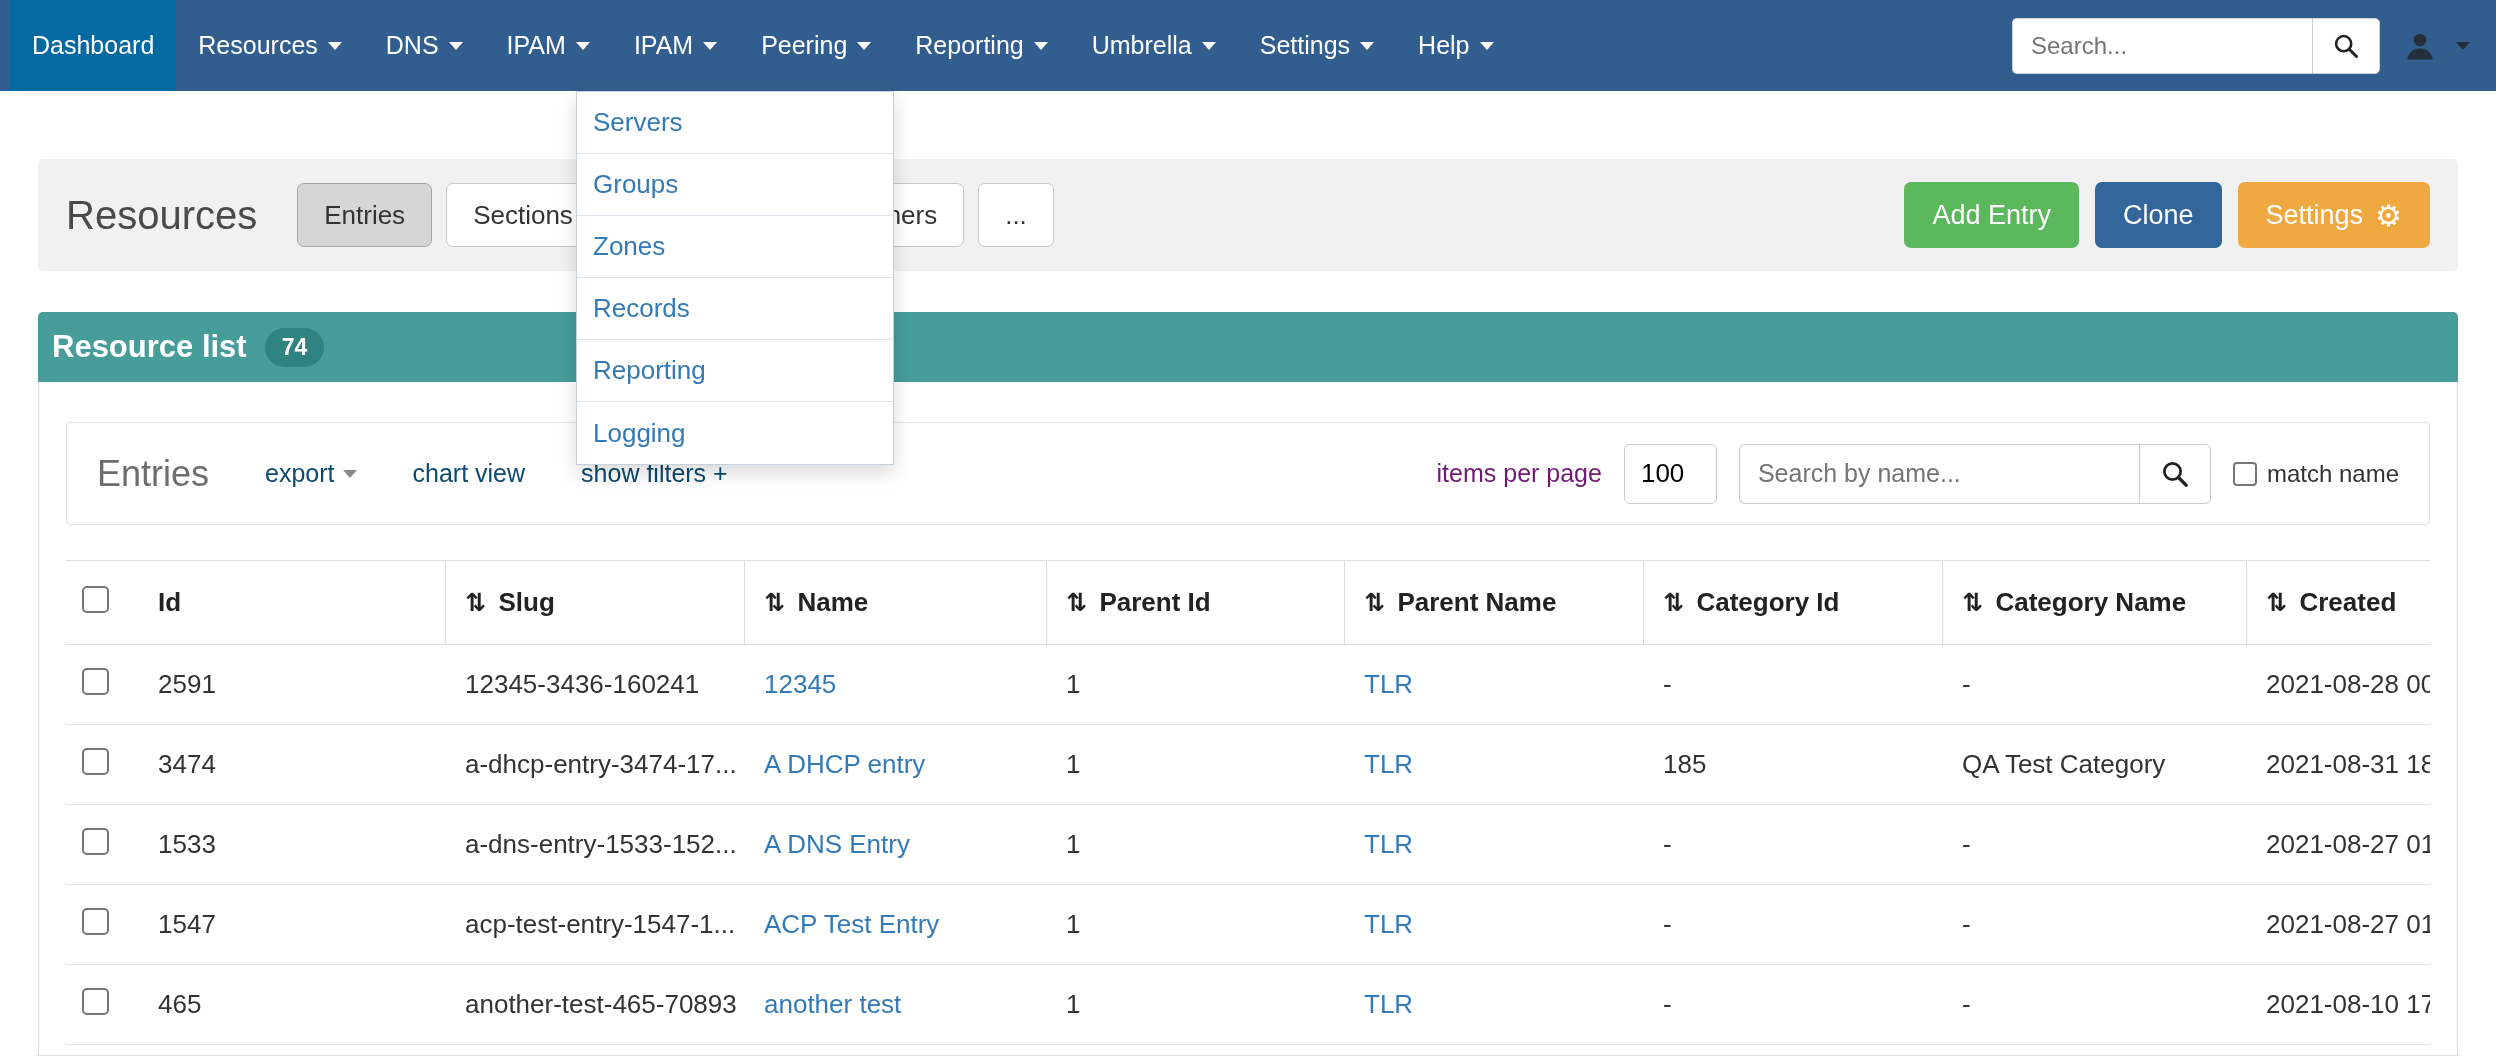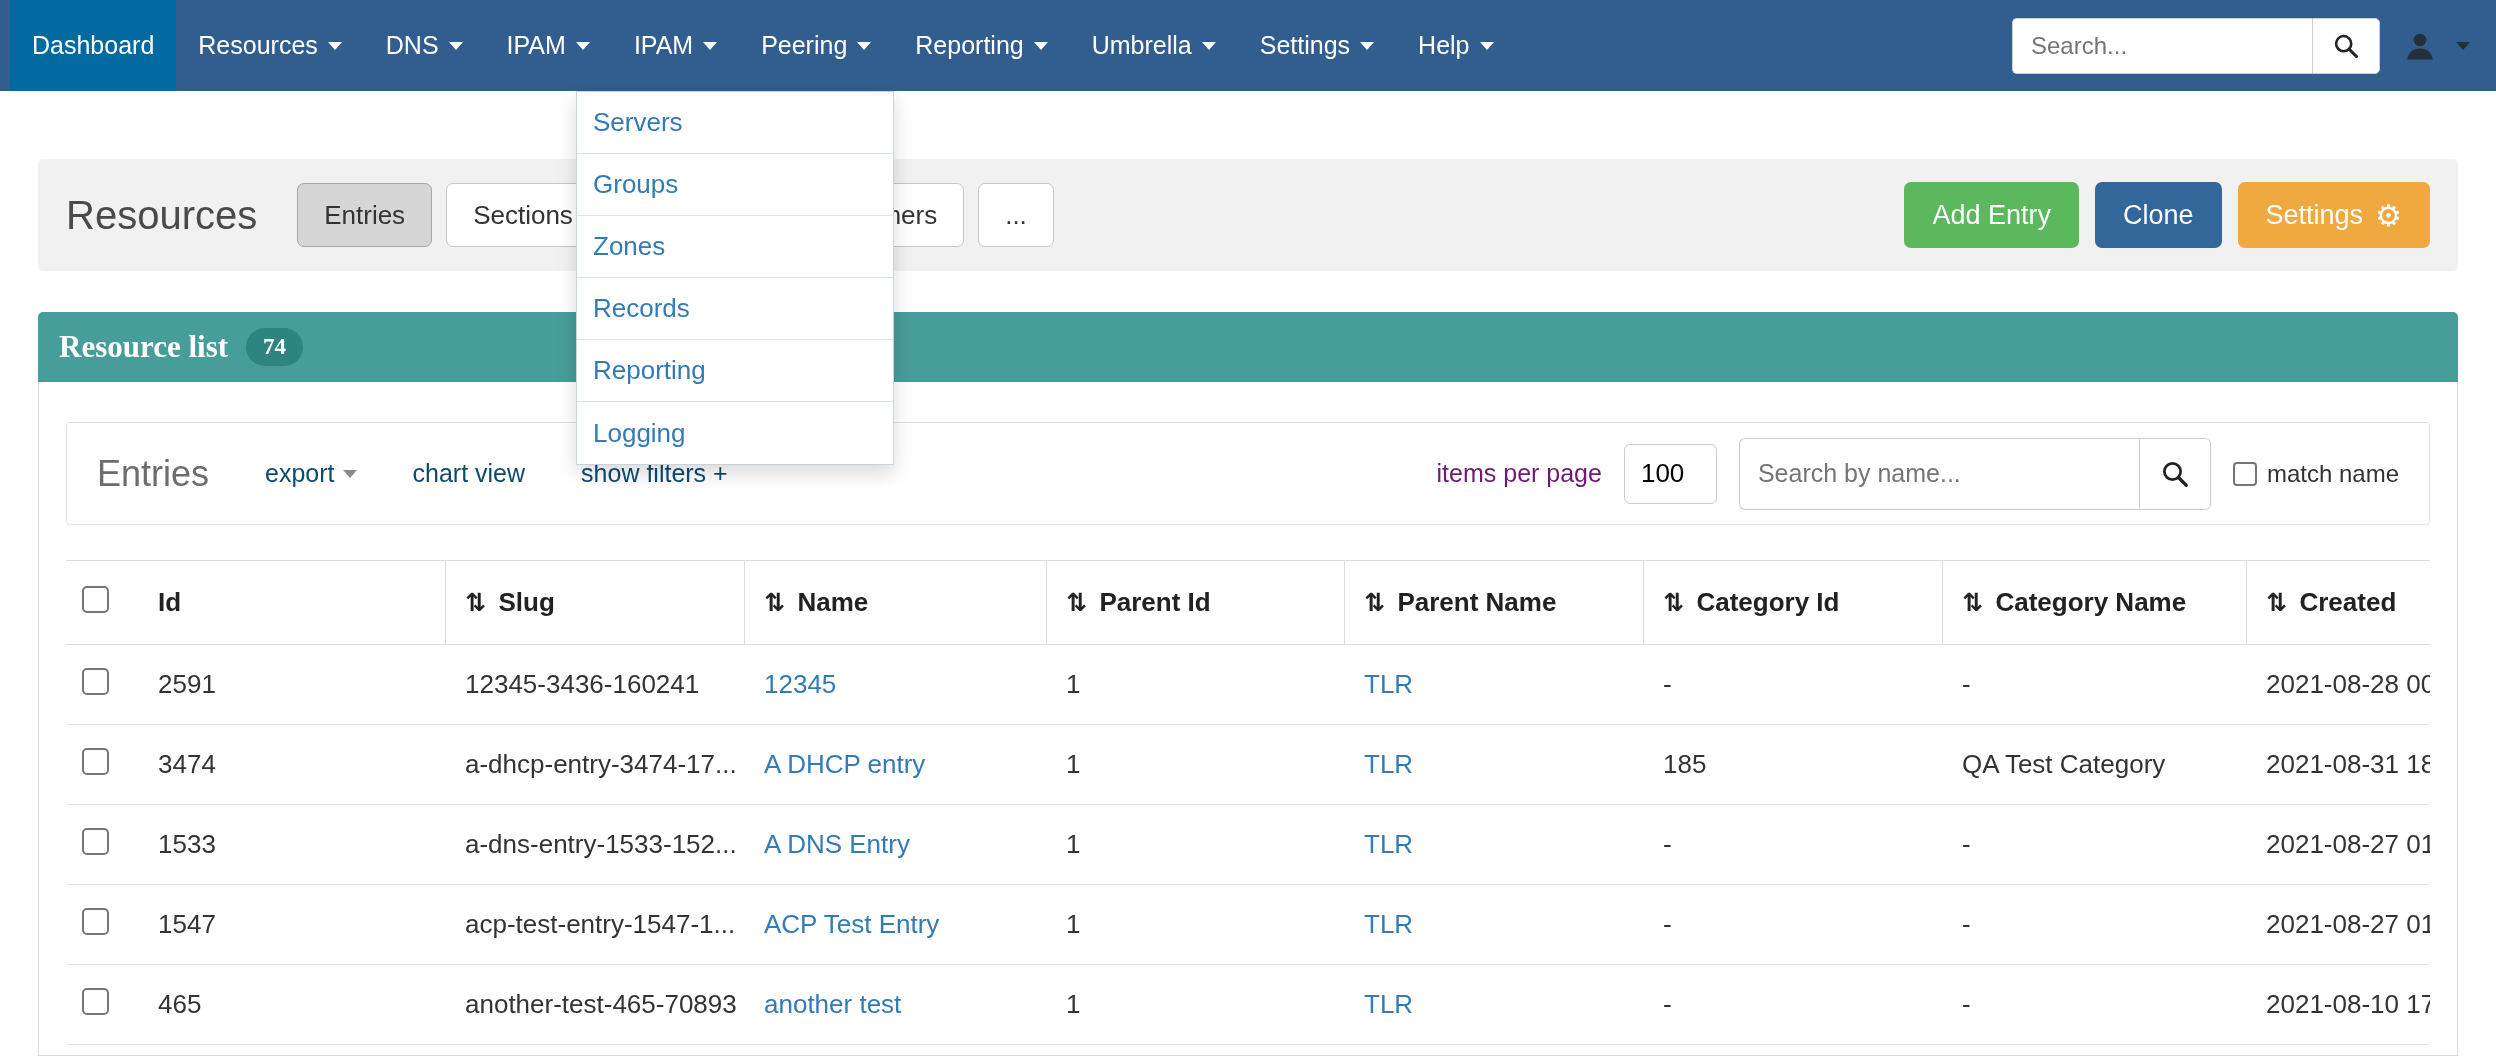--- a/index.html
+++ b/index.html
@@ -44,37 +44,37 @@
   .action { font-size:27px; height:66px; padding:0 28px; border:none; border-radius:7px; color:#fff;
     cursor:pointer; display:flex; align-items:center; gap:12px; font-family:inherit; }
   .action.green { background:#5cb85c; }
   .action.blue  { background:#33679b; }
   .action.orange{ background:#f0a941; }
   .gear { font-size:30px; font-family:"DejaVu Sans", sans-serif; }
 
   
   .panel { margin:41px 38px 0; }
   .panel-header { background:#479d9a; height:70px; border-radius:5px 5px 0 0;
-    display:flex; align-items:center; padding:0 21px;font-family:Liberation Serif, serif; }
+    display:flex; align-items:center; padding:0 14px; }
   .panel-title { color:#fff; font-size:31px; font-weight:700; }
   .badge { margin-left:18px; background:#2f8481; color:#fff; font-size:23px; font-weight:700;
     padding:6px 17px; border-radius:999px; }
   .panel-body { background:#fff; border:1px solid #ddd; border-top:none; padding:40px 27px 0;
     height:674px; overflow:hidden; }
 
   
   .toolbar { border:1px solid #e2e2e2; border-radius:4px; height:103px; display:flex;
     align-items:center; padding:0 30px; gap:56px; }
   .tb-title { font-size:36px; color:#6d6d6d; }
   .tb-link { font-size:25px; color:#0c4a6e; cursor:pointer; display:flex; align-items:center; }
   .tb-right { margin-left:auto; display:flex; align-items:center; gap:22px; }
   .tb-label { font-size:25px; color:#701a75; }
   .ipp-input { width:93px; height:60px; border:1px solid #ccc; border-radius:6px; font-size:26px;
     padding:0 16px; outline:none; font-family:inherit; }
-  .name-search { display:flex; height:72px; }
+  .name-search { display:flex; height:60px; }
   .name-input { width:400px; border:1px solid #ccc; border-right:none; border-radius:6px 0 0 6px;
     font-size:25px; padding:0 18px; outline:none; font-family:inherit; }
   .name-btn { width:72px; background:#fff; border:1px solid #ccc; border-radius:0 6px 6px 0;
     display:flex; align-items:center; justify-content:center; cursor:pointer; }
   .match { display:flex; align-items:center; gap:10px; font-size:24px; color:#333; cursor:pointer; }
 
   .cb { appearance:none; -webkit-appearance:none; width:27px; height:27px; border:2px solid #767676;
     border-radius:5px; background:#fff; cursor:pointer; flex:none; }
   .cb.small { width:24px; height:24px; border-radius:4px; }
 

